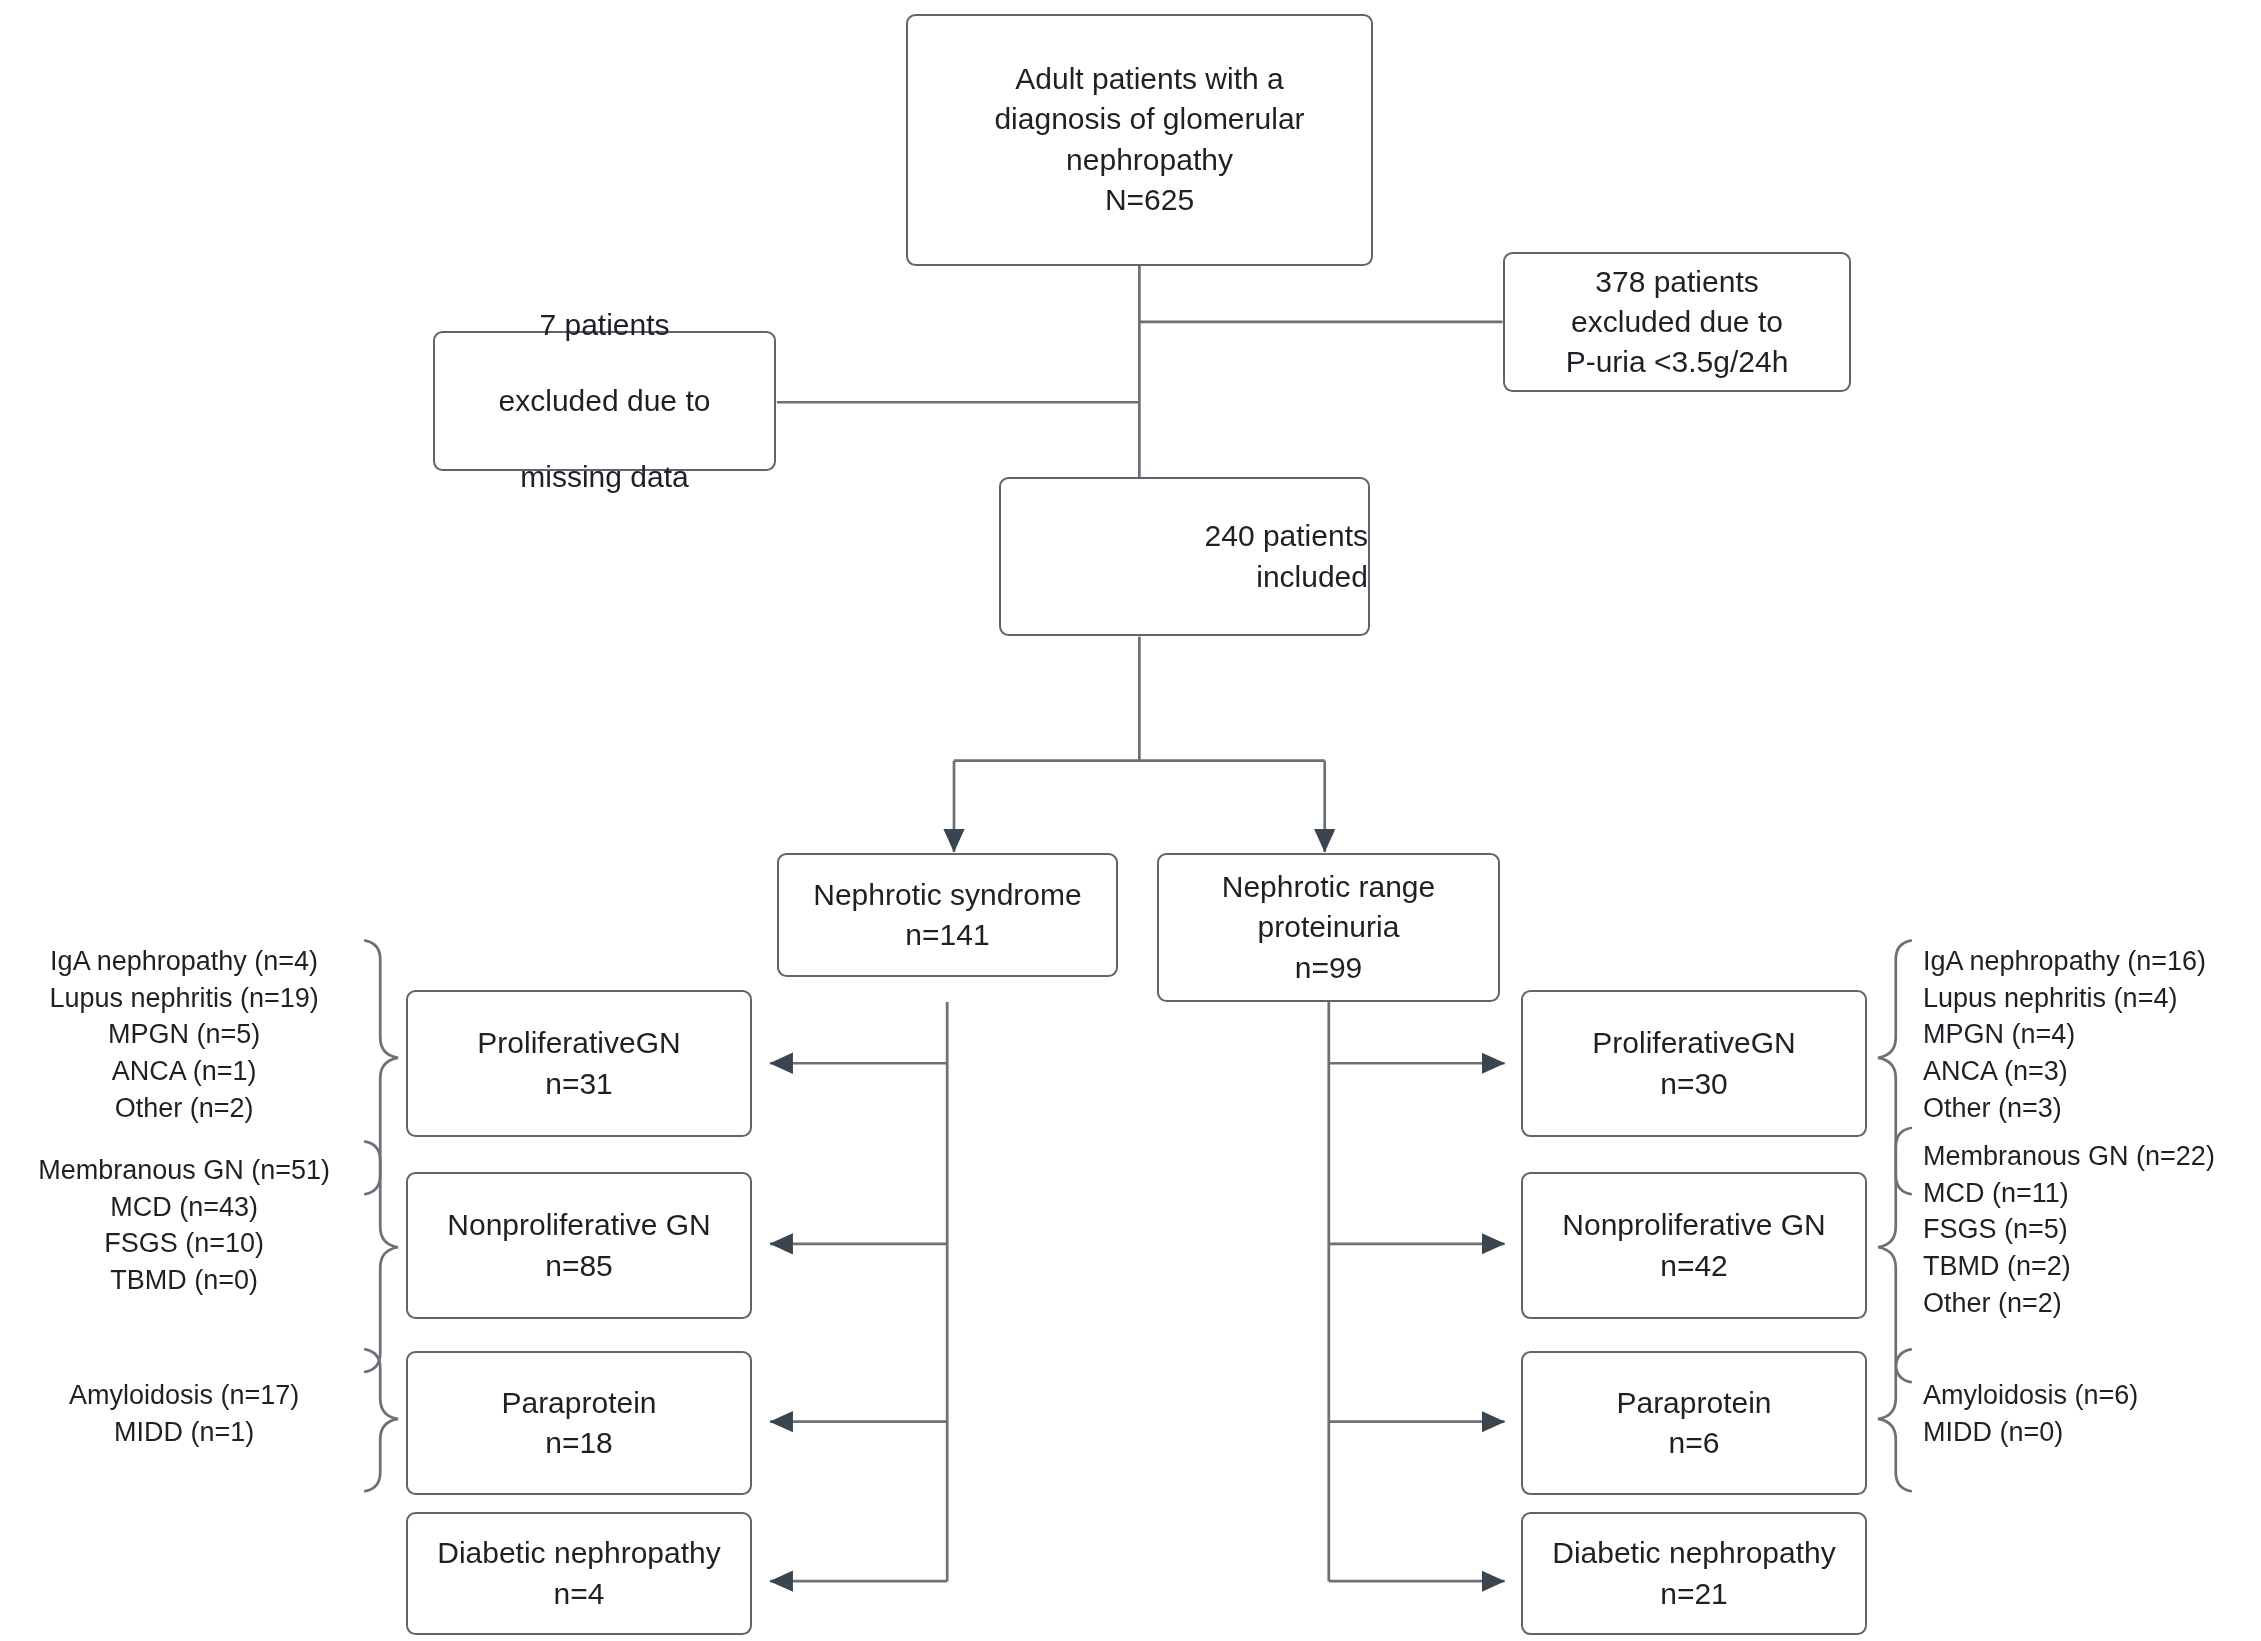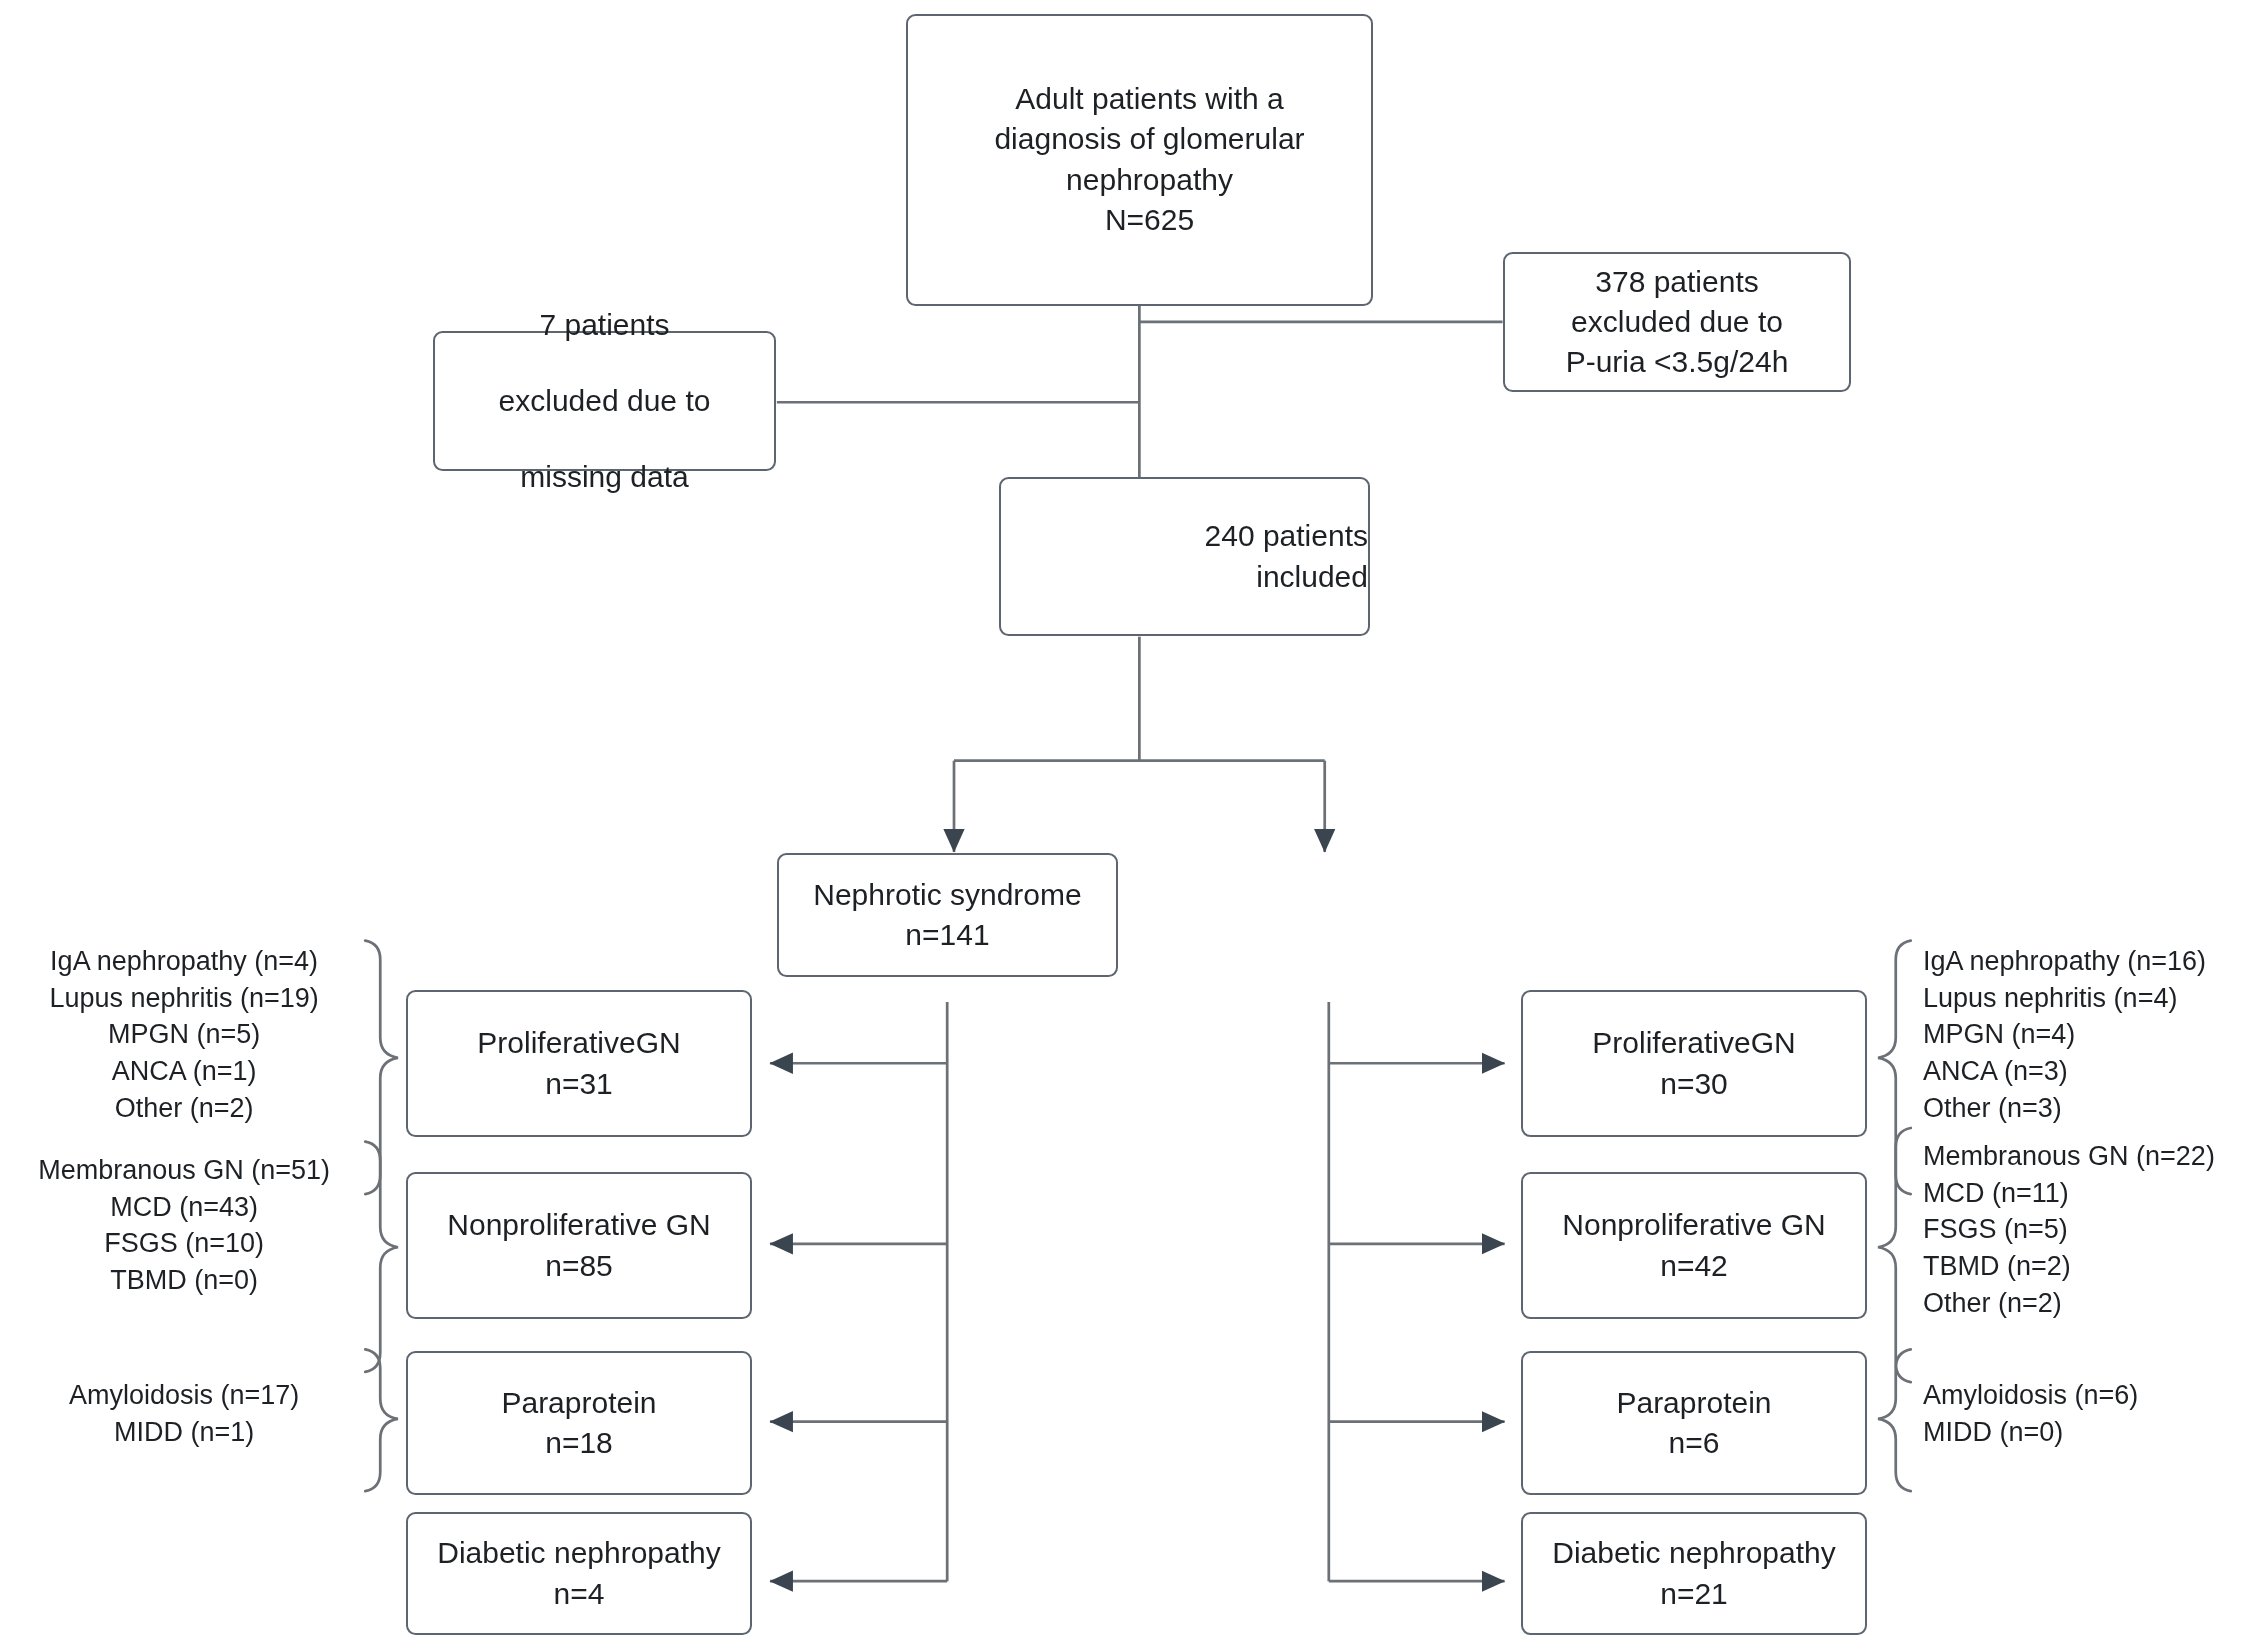--- a/index.html
+++ b/index.html
@@ -92,21 +92,21 @@
       <path d="M536,1380 q22,4 22,28 L558,1522 q0,26 26,30 q-26,4 -26,30 L558,1724 q0,24 -22,28"></path>
       <path d="M536,1675 q22,4 22,28 L558,1800 q0,26 26,30 q-26,4 -26,30 L558,1985 q0,24 -22,28"></path>
       <path d="M536,1980 q22,4 22,28 L558,2052 q0,26 26,30 q-26,4 -26,30 L558,2160 q0,24 -22,28"></path>
 
       <path d="M2804,1380 q-22,4 -22,28 L2782,1522 q0,26 -26,30 q26,4 26,30 L2782,1724 q0,24 22,28"></path>
       <path d="M2804,1655 q-22,4 -22,28 L2782,1800 q0,26 -26,30 q26,4 26,30 L2782,2000 q0,24 22,28"></path>
       <path d="M2804,1980 q-22,4 -22,28 L2782,2052 q0,26 -26,30 q26,4 26,30 L2782,2160 q0,24 22,28"></path>
     </g>
   </svg>
 
-  <div class="node" style="left:906px; top:13.6px; width:467px; height:292px;padding-left:20px;">
+  <div class="node" style="left:906px; top:13.6px; width:467px; height:252px;padding-left:20px;">
     <span class="ln">Adult patients with a</span>
     <span class="ln">diagnosis of glomerular</span>
     <span class="ln">nephropathy</span>
     <span class="ln">N=625</span>
   </div>
 
   <div class="node" style="left:1503px; top:252px; width:348px; height:140px;text-align:right;">
     <span class="ln">378 patients</span>
     <span class="ln">excluded due to</span>
     <span class="ln">P-uria &lt;3.5g/24h</span>
@@ -121,20 +121,25 @@
   <div class="node" style="left:999px; top:477px; width:371px; height:159px;align-items:flex-end;">
     <span class="ln">240 patients</span>
     <span class="ln">included</span>
   </div>
 
   <div class="node" style="left:777px; top:853px; width:341px; height:124px;">
     <span class="ln">Nephrotic syndrome</span>
     <span class="ln">n=141</span>
   </div>
 
+  <div class="node" style="left:1157px; top:853px; width:343px; height:149px;">
+    <span class="ln">Nephrotic range</span>
+    <span class="ln">proteinuria</span>
+    <span class="ln">n=99</span>
+  </div>
 
   <div class="node" style="left:406px; top:990px; width:346px; height:147px;">
     <span class="ln">ProliferativeGN</span>
     <span class="ln">n=31</span>
   </div>
 
   <div class="node" style="left:406px; top:1172px; width:346px; height:147px;">
     <span class="ln">Nonproliferative GN</span>
     <span class="ln">n=85</span>
   </div>

